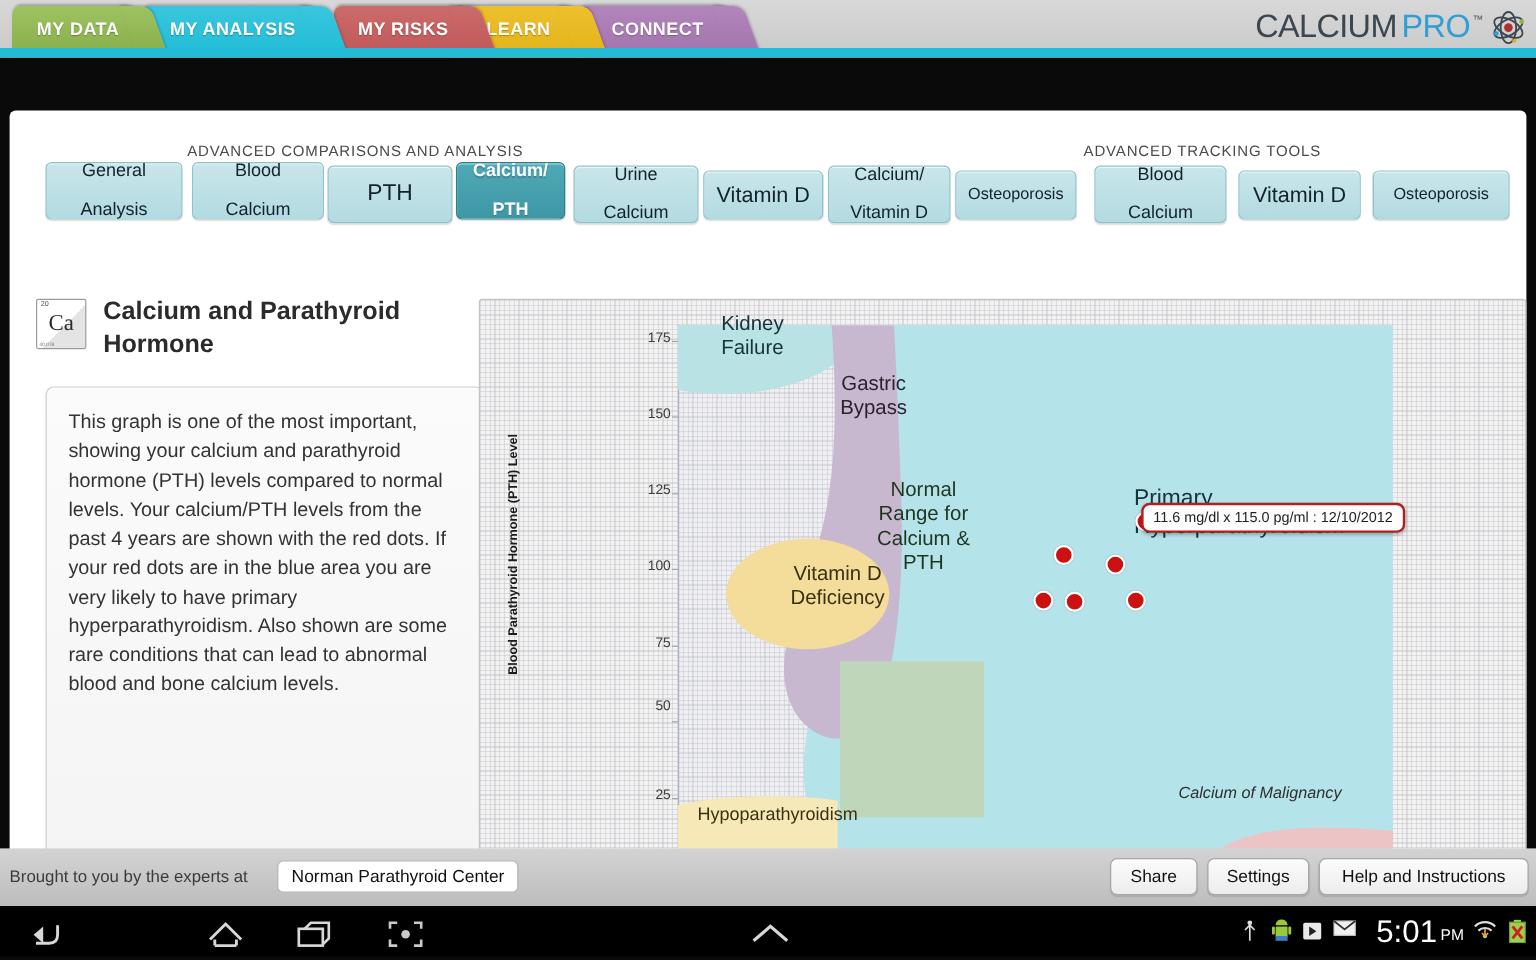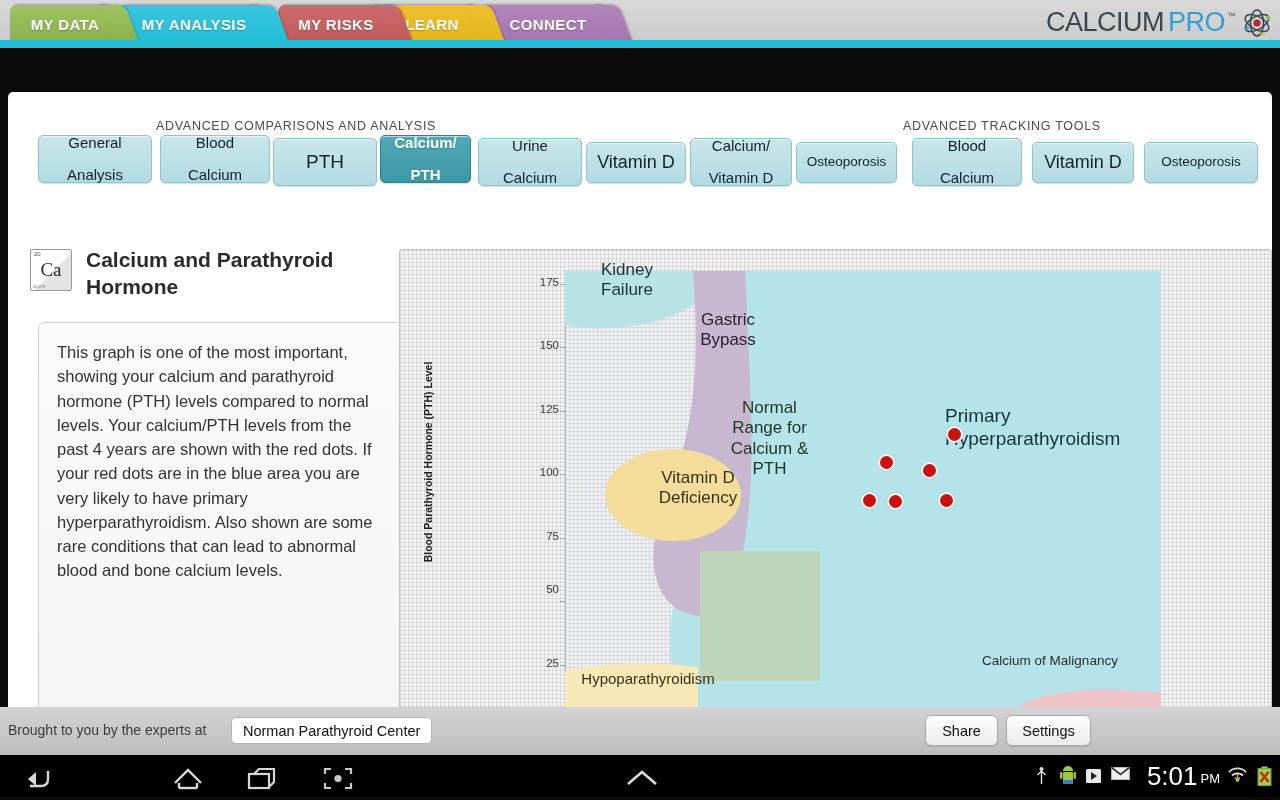--- a/index.html
+++ b/index.html
@@ -370,44 +370,46 @@
 
         <path fill="#edc4c6" d="M 440 452 C 448 426 500 416 560 419 L 596 421 L 596 452 Z"></path>
       </svg>
 
       <div id="zone-labels">
           <div class="z-label" style="left: 172px; top: 10px; width: 110px; font-size: 17px; color: rgb(20, 51, 58);"><span>Kidney</span><br><span>Failure</span></div>
           <div class="z-label" style="left: 278px; top: 60px; width: 100px; font-size: 17px; color: rgb(42, 34, 48);"><span>Gastric</span><br><span>Bypass</span></div>
           <div class="z-label" style="left: 238px; top: 218px; width: 120px; font-size: 17px; color: rgb(58, 49, 19);"><span>Vitamin D</span><br><span>Deficiency</span></div>
           <div class="z-label" style="left: 312px; top: 148px; width: 115px; font-size: 17px; color: rgb(31, 53, 32);"><span>Normal</span><br><span>Range for</span><br><span>Calcium &amp;</span><br><span>PTH</span></div>
           <div class="z-label" style="left: 168px; top: 420px; width: 160px; font-size: 15px; color: rgb(58, 49, 19);"><span>Hypoparathyroidism</span></div>
-          <div class="z-label" style="left: 560px; top: 403px; width: 180px; font-size: 13.5px; color: rgb(46, 46, 46);"><span>Calcium of Malignancy</span></div>
+          <div class="z-label" style="left: 560px; top: 403px; width: 180px; font-size: 13.5px; color: rgb(46, 46, 46); font-style: italic;"><span>Calcium of Malignancy</span></div>
           <div class="z-label" style="left: 545px; top: 155px; width: 205px; font-size: 19px; color: rgb(20, 51, 58); text-align: left; font-weight: 400;"><span>Primary</span><br><span>Hyperparathyroidism</span></div>
         </div>
 
       <div id="dots">
           <div class="dot" title="11.6 mg/dl x 115.0 pg/ml : 12/10/2012" style="left: 556px; top: 186.028px; background: rgb(204, 17, 17);"></div>
           <div class="dot" title="10.8 x 104" style="left: 488px; top: 213.956px; background: rgb(204, 17, 17);"></div>
           <div class="dot" title="11.3 x 101" style="left: 530.5px; top: 221.572px; background: rgb(204, 17, 17);"></div>
           <div class="dot" title="10.6 x 89" style="left: 471px; top: 252.039px; background: rgb(204, 17, 17);"></div>
           <div class="dot" title="10.9 x 88.5" style="left: 496.5px; top: 253.308px; background: rgb(204, 17, 17);"></div>
           <div class="dot" title="11.5 x 89" style="left: 547.5px; top: 252.039px; background: rgb(204, 17, 17);"></div>
         </div>
 
+      <div class="tooltip" style="left:551px;top:169px;">11.6 mg/dl x 115.0 pg/ml : 12/10/2012</div>
 
       <div class="graph-options">Graph Options</div>
     </div>
   </div>
 
   <div class="footer">
     <span class="f-text">Brought to you by the experts at</span>
   </div>
   <div class="npc">Norman Parathyroid Center</div>
   <div class="fbtn" style="left:925px;width:73px;">Share</div>
   <div class="fbtn" style="left:1006px;width:85px;">Settings</div>
+  <div class="fbtn" style="left:1099px;width:175px;">Help and Instructions</div>
 
   <div class="sysbar">
     <div class="navicon" style="left:16px;">
       <svg width="46" height="30" viewBox="0 0 46 30">
         <path d="M32 8 L32 16 Q32 23 25 23 L14 23" fill="none" stroke="#d8d8d8" stroke-width="2.4"></path>
         <path d="M20 16 L12 23 L20 30 Z" fill="#d8d8d8" transform="translate(0,-7)"></path>
       </svg>
     </div>
     <div class="navicon" style="left:165px;">
       <svg width="46" height="30" viewBox="0 0 46 30">

